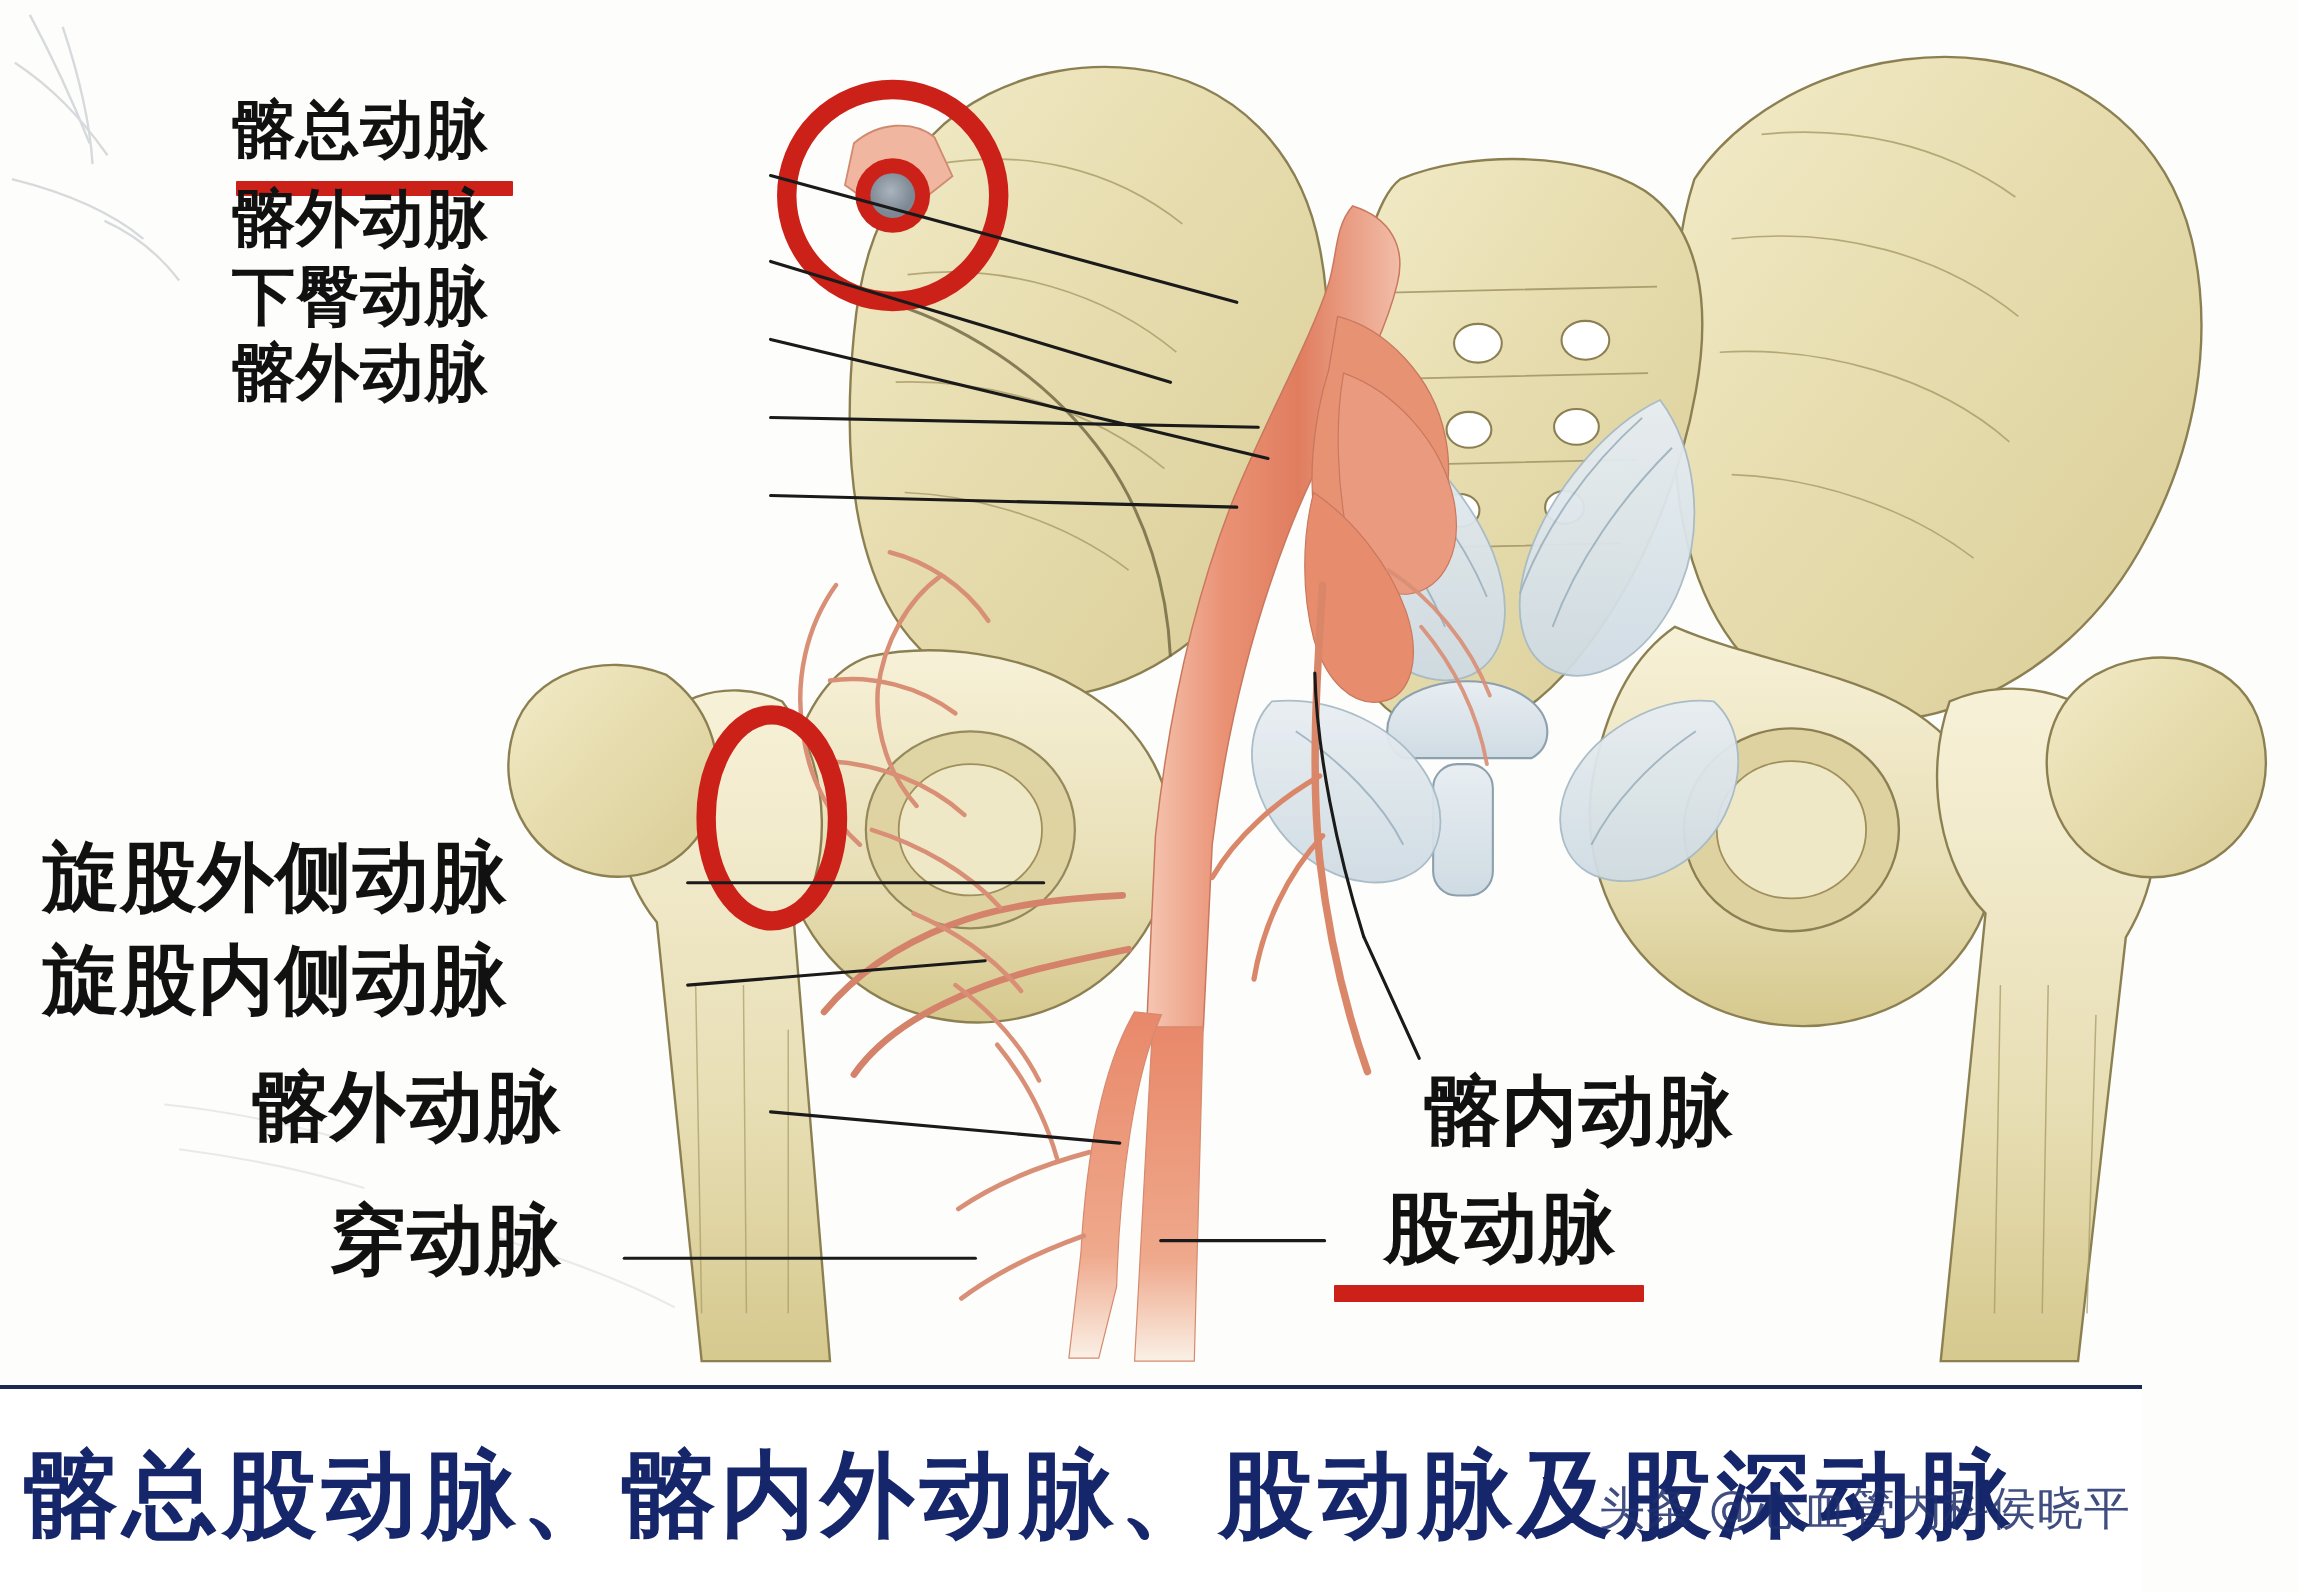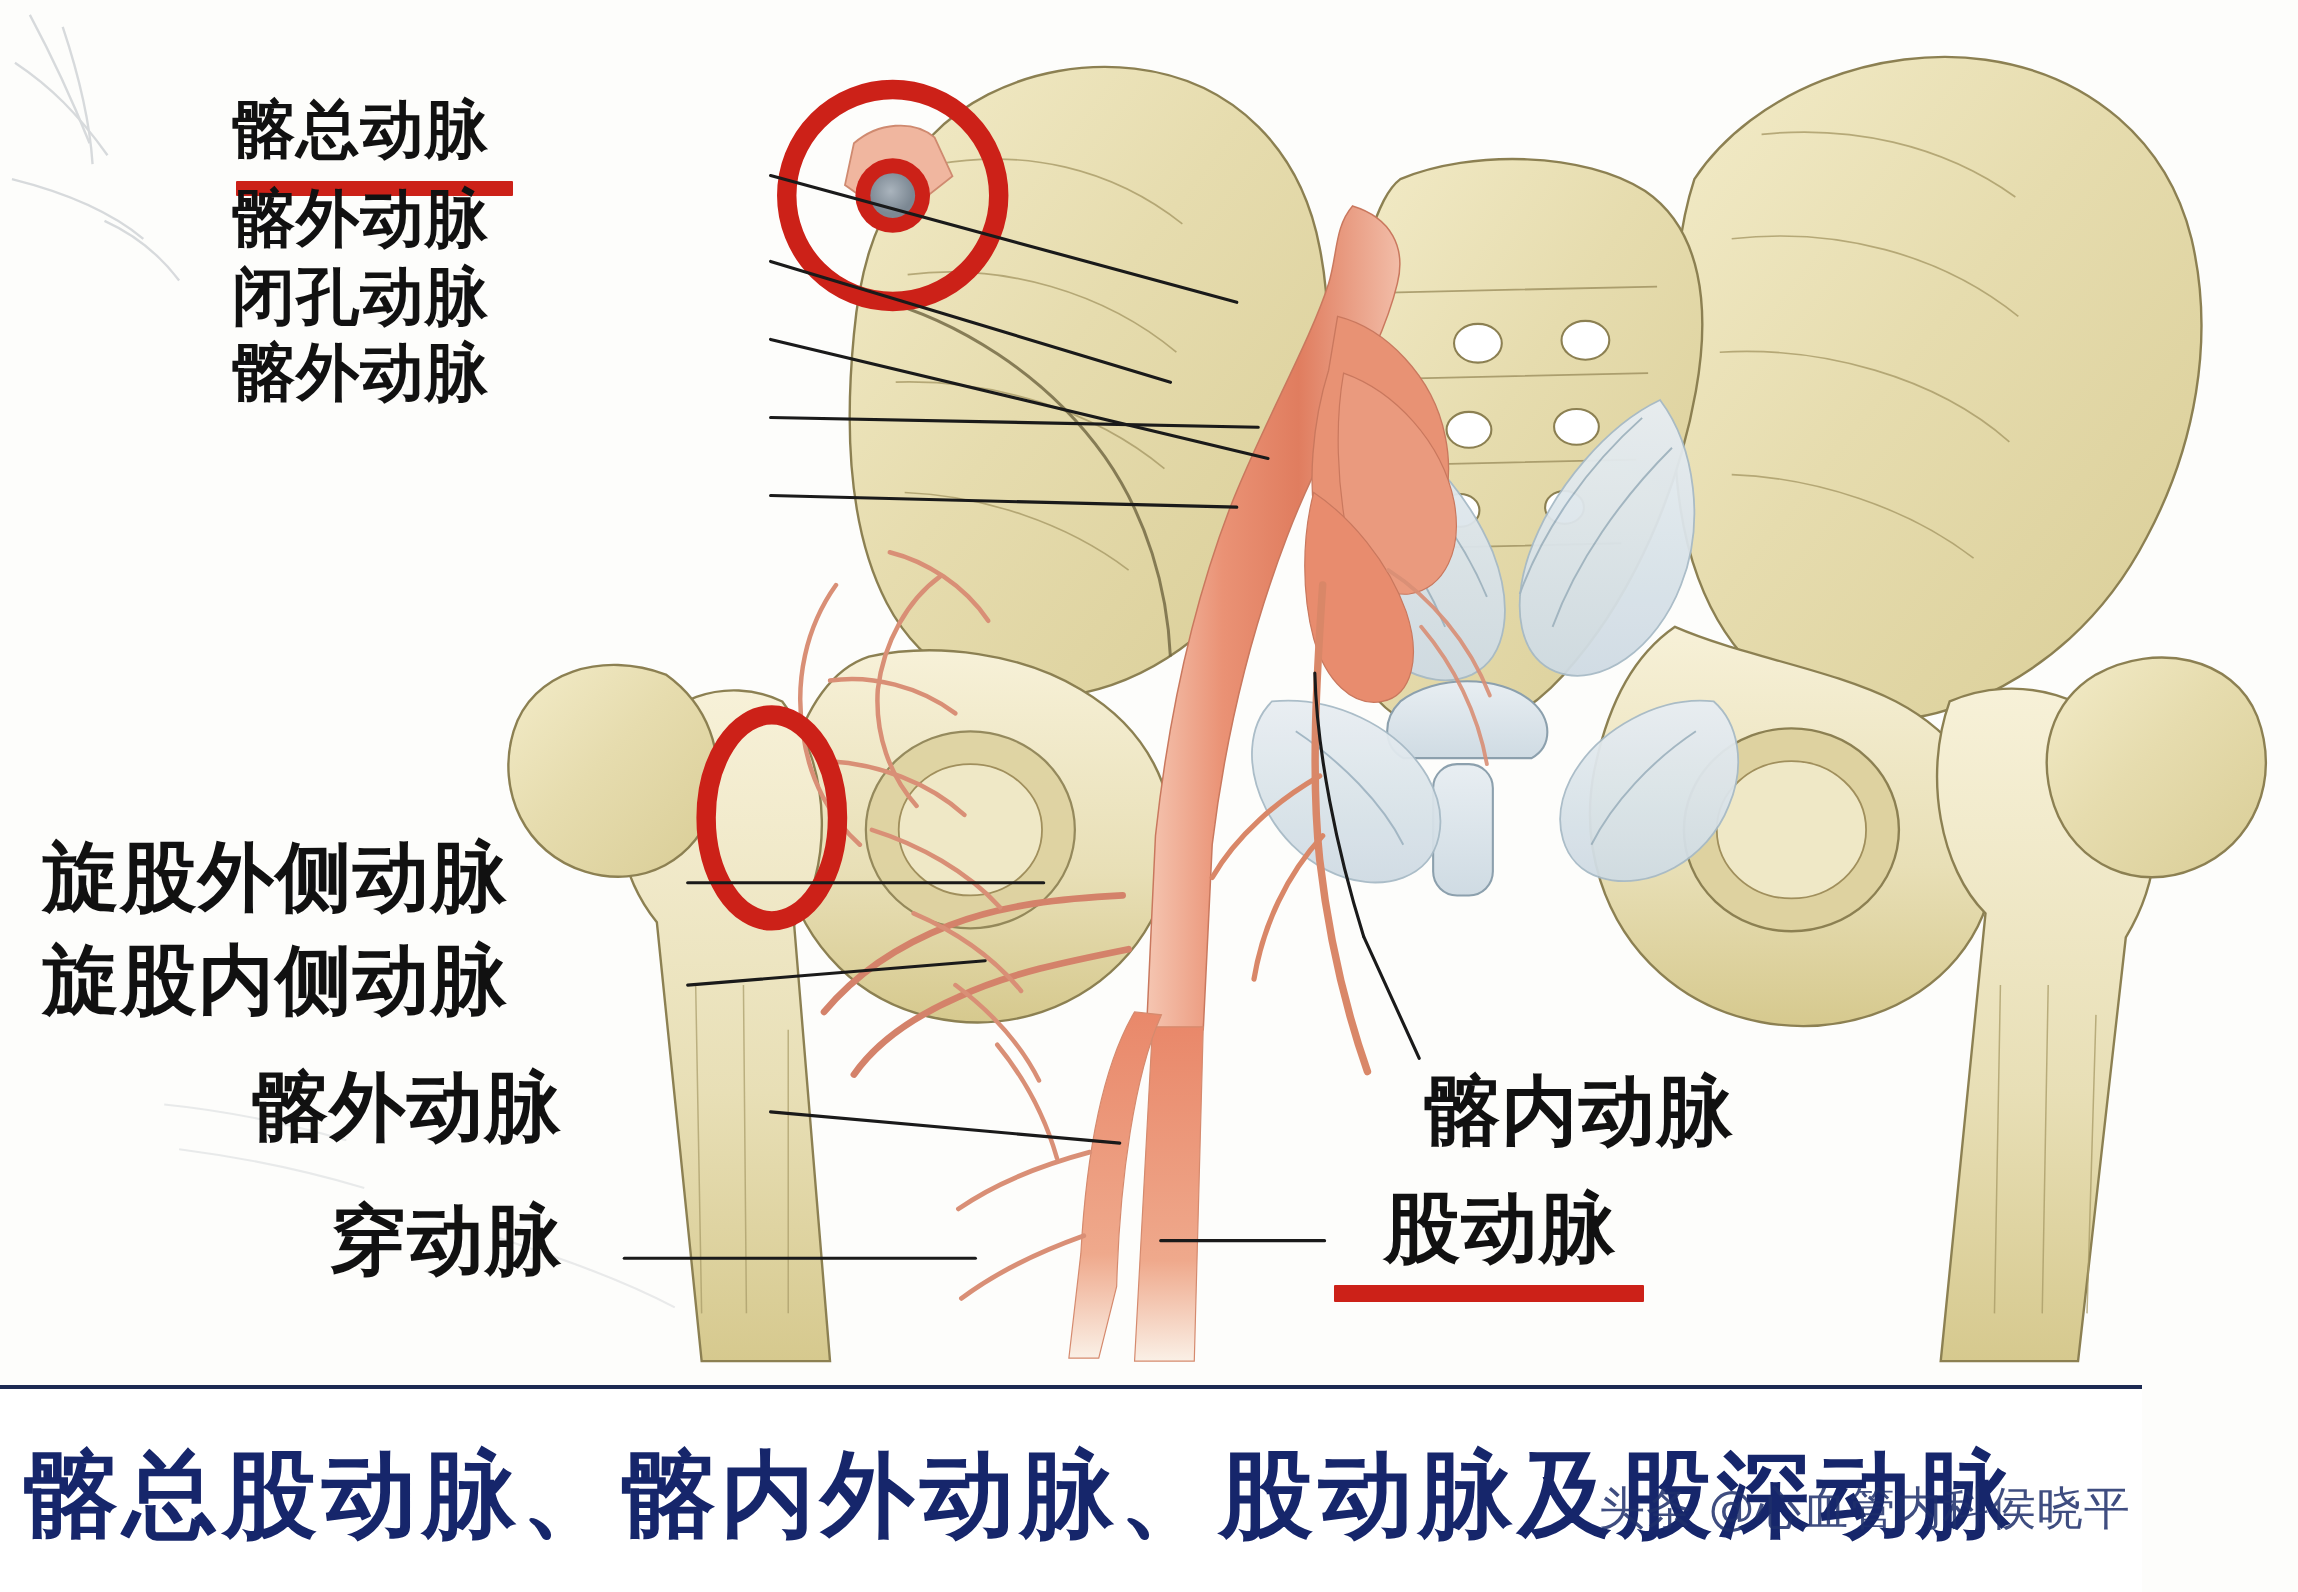--- a/index.html
+++ b/index.html
@@ -302,21 +302,21 @@
       <path d="M1398 960 C1370 870 1350 770 1348 690"></path>
       <line x1="1358" y1="1272" x2="1190" y2="1272"></line>
     </g>
   </svg>
 
   <div class="lbl sz2" style="left:232px;top:98px;">髂总动脉</div>
   <div class="underline-red" style="left:236px;top:181px;width:277px;height:14.6px;"></div>
 
   <div class="lbl sz2" style="left:232px;top:187px;">髂外动脉</div>
 
-  <div class="lbl sz2" style="left:232px;top:265px;">闭孔动脉</div>
+  <div class="lbl sz2" style="left:232px;top:265px;">下臀动脉</div>
 
   <div class="lbl sz2" style="left:232px;top:341px;">髂外动脉</div>
 
 
   <div class="lbl sz3" style="left:43px;top:839px;">旋股外侧动脉</div>
 
   <div class="lbl sz3" style="left:43px;top:942px;">旋股内侧动脉</div>
 
   <div class="lbl sz3" style="left:252px;top:1069px;">髂外动脉</div>
 

